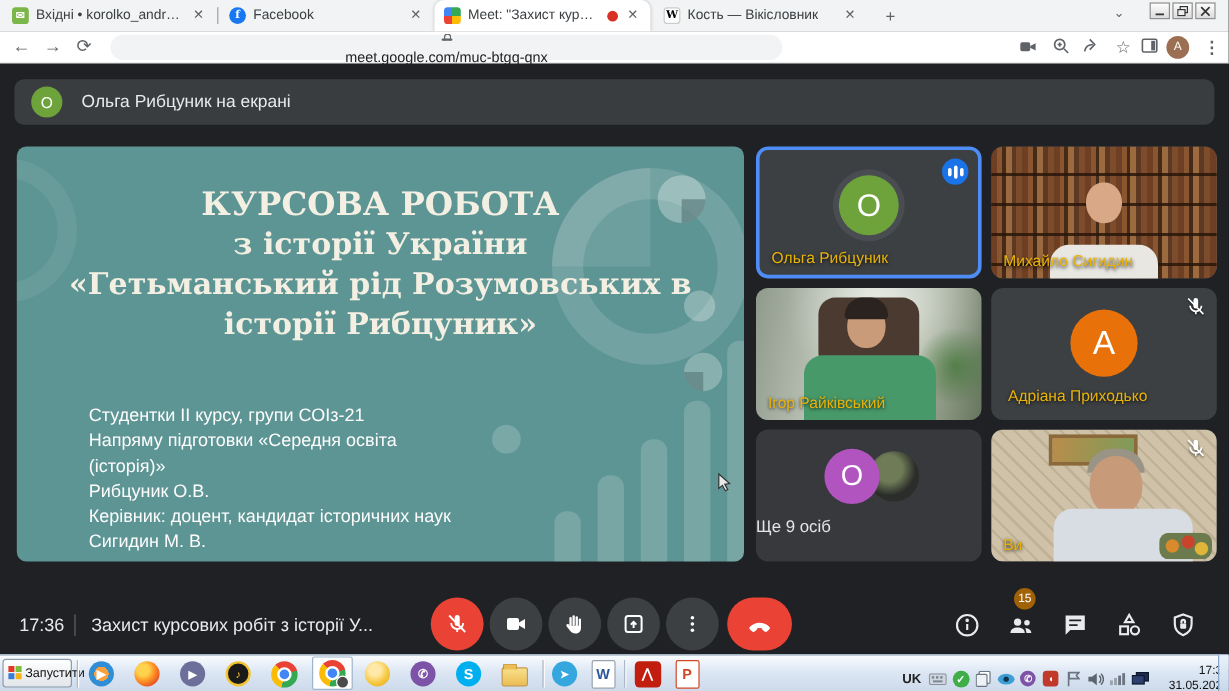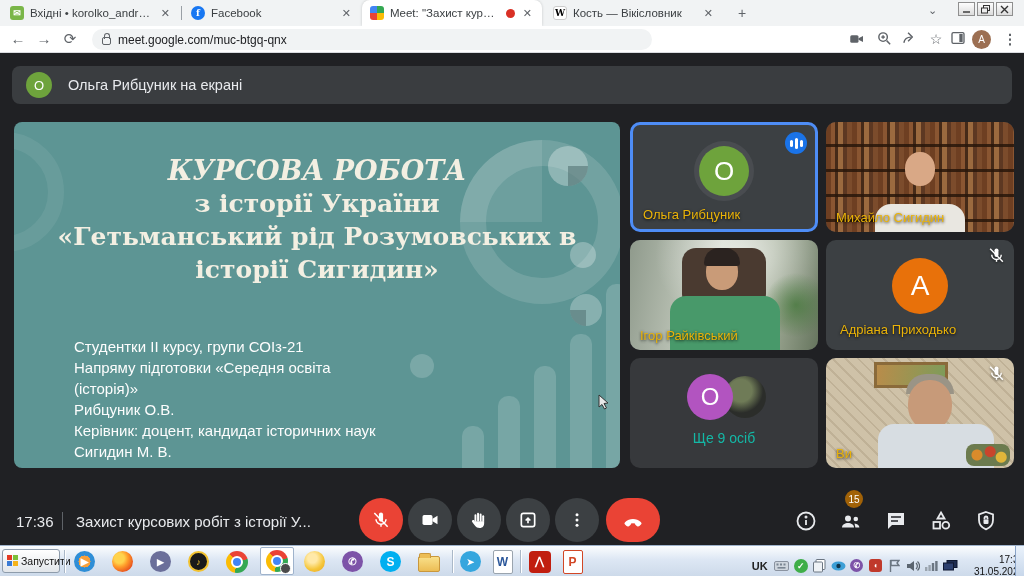--- a/index.html
+++ b/index.html
@@ -19,21 +19,21 @@
   .fav { width:14px; height:14px; flex:0 0 14px; border-radius:3px; display:flex;
          align-items:center; justify-content:center; font-size:9px; font-weight:bold; color:#fff; }
   .recdot { width:9px; height:9px; border-radius:50%; background:#d93025; flex:0 0 9px; }
   .winctl { display:flex; gap:2px; }
   .wbtn { width:17px; height:14px; border:1px solid #8f8f8f; background:linear-gradient(#fdfdfd,#dcdcdc);
           display:flex; align-items:center; justify-content:center; }
 
   #toolbar { left:0; top:26px; width:1024px; height:27px; background:#fff; border-bottom:1px solid #dadce0; }
   .navic { color:#5f6368; font-size:15px; line-height:26px; text-align:center; width:24px; top:0; height:26px; }
   #urlbox { left:92px; top:3px; width:560px; height:21px; background:#f1f3f4; border-radius:11px;
-            display:flex; align-items:center; gap:7px; padding:0 10px; }
+            display:flex; align-items:center; gap:7px; padding:0 10px;flex-direction:column; }
   #urltext { font-size:12px; color:#202124; }
   .lock { width:9px; height:8px; border:1.4px solid #5f6368; border-radius:2px; position:relative; margin-top:3px;}
   .lock:before { content:""; position:absolute; left:1px; top:-5px; width:4px; height:5px;
                  border:1.4px solid #5f6368; border-bottom:none; border-radius:4px 4px 0 0; }
   .tbic { top:4px; width:20px; height:19px; color:#5f6368; font-size:14px; text-align:center; line-height:19px; }
   #profile-avatar { left:972px; top:4px; width:19px; height:19px; border-radius:50%; background:#9c6f52;
                     color:#fff; font-size:10px; display:flex; align-items:center; justify-content:center; }
 
   
   #meetpage { left:0; top:53px; width:1024px; height:492px; background:#202124; }
@@ -52,21 +52,21 @@
           -webkit-mask:none; }
   #pie1w { left:554px; top:44px; width:20px; height:20px; border-radius:0 0 20px 0; background:rgba(60,90,90,.45); }
   #pie2 { left:556px; top:120px; width:26px; height:26px; background:rgba(255,255,255,.28); }
   #pie3 { left:556px; top:172px; width:32px; height:32px; background:rgba(255,255,255,.26); }
   #pie3w { left:556px; top:188px; width:16px; height:16px; border-radius:0 0 0 16px; background:rgba(60,90,90,.4); }
   #pie4 { left:396px; top:232px; width:24px; height:24px; background:rgba(255,255,255,.18); }
   #ringL { left:-70px; top:10px; width:120px; height:120px; border:16px solid rgba(255,255,255,.07); }
   .bar { position:absolute; bottom:-6px; border-radius:10px 10px 0 0; background:rgba(255,255,255,.16); width:22px; }
   #slide-title { left:0; top:32px; width:100%; text-align:center; color:#f3efe2;
                  font-family:"DejaVu Serif", serif; font-weight:bold; font-size:25px; line-height:33px; }
-  #slide-title .l0 { font-size:27px;font-style:italic; }
+  #slide-title .l0 { font-size:27px; }
   #slide-body { left:60px; top:214px; width:440px; color:#fdfdfd; font-size:15px; line-height:21px; }
   #slidecursor { left:584px; top:272px; }
 
   
   .tile { width:188px; height:110px; border-radius:10px; background:#3c4043; overflow:hidden; }
   .pname { position:absolute; left:10px; bottom:7px; color:#eab308; font-size:13px;
            text-shadow:0 1px 3px rgba(0,0,0,.85); white-space:nowrap; }
   .micoff { position:absolute; top:6px; right:8px; width:19px; height:19px; filter:drop-shadow(0 1px 1px rgba(0,0,0,.6)); }
   #tile-olga { left:630px; top:69px; border:3px solid #4e8df6; }
   #tile-olga .back { position:absolute; left:61px; top:16px; width:60px; height:60px; border-radius:50%; background:#494c50; }
@@ -77,21 +77,21 @@
   #tile-myhailo { left:826px; top:69px; }
   #tile-ihor { left:630px; top:187px; }
   #tile-adriana { left:826px; top:187px; }
   #tile-more { left:630px; top:305px; background:#37393c; }
   #tile-you { left:826px; top:305px; }
   #tile-adriana .avcircle { position:absolute; left:66px; top:18px; width:56px; height:56px; background:#e8710a; font-size:28px; }
   #tile-adriana .pname { left:14px; bottom:13px; }
   #tile-more .avcircle { position:absolute; left:57px; top:16px; width:46px; height:46px; background:#b254c0; font-size:24px; z-index:1;}
   #tile-more .photodot { position:absolute; left:94px; top:18px; width:42px; height:42px; border-radius:50%;
         background:radial-gradient(circle at 40% 35%, #6f7b57 0 30%, #2b2d2a 60%); }
-  #tile-more .morelabel { position:absolute; left:0; top:72px; width:100%; text-align:center; color:#14b8a6; font-size:14px; }
+  #tile-more .morelabel { position:absolute; left:0; top:72px; width:100%; color:#e5e5e5; font-size:14px; }
 
   
   .shelves { position:absolute; inset:0;
      background:
        repeating-linear-gradient(180deg, rgba(40,22,10,0) 0 22px, rgba(40,22,10,.85) 22px 25px),
        repeating-linear-gradient(90deg, #6e3f22 0 5px, #8a5632 5px 9px, #452a18 9px 12px, #9b6a3f 12px 17px, #5d3822 17px 21px, #7c4c2c 21px 26px);
   }
   .head { position:absolute; border-radius:48%; }
   .shirt { position:absolute; border-radius:16px 16px 0 0; }
   #tile-myhailo .head { left:79px; top:30px; width:30px; height:34px; background:#d9a886; }
@@ -273,21 +273,21 @@
       <div class="bar" style="left:448px; height:48px"></div>
       <div class="bar" style="left:484px; height:78px"></div>
       <div class="bar" style="left:520px; height:108px"></div>
       <div class="bar" style="left:556px; height:140px"></div>
       <div class="bar" style="left:592px; height:190px"></div>
 
       <div id="slide-title" class="abs">
         <div class="l0">КУРСОВА РОБОТА</div>
         <div>з історії України</div>
         <div>«Гетьманський рід Розумовських в</div>
-        <div>історії Сигидин»</div>
+        <div>історії Рибцуник»</div>
       </div>
       <div id="slide-body" class="abs">
         <div>Студентки II курсу, групи СОІз-21</div>
         <div>Напряму підготовки «Середня освіта</div>
         <div>(історія)»</div>
         <div>Рибцуник О.В.</div>
         <div>Керівник: доцент, кандидат історичних наук</div>
         <div>Сигидин М. В.</div>
       </div>
       <div id="slidecursor" class="abs">

